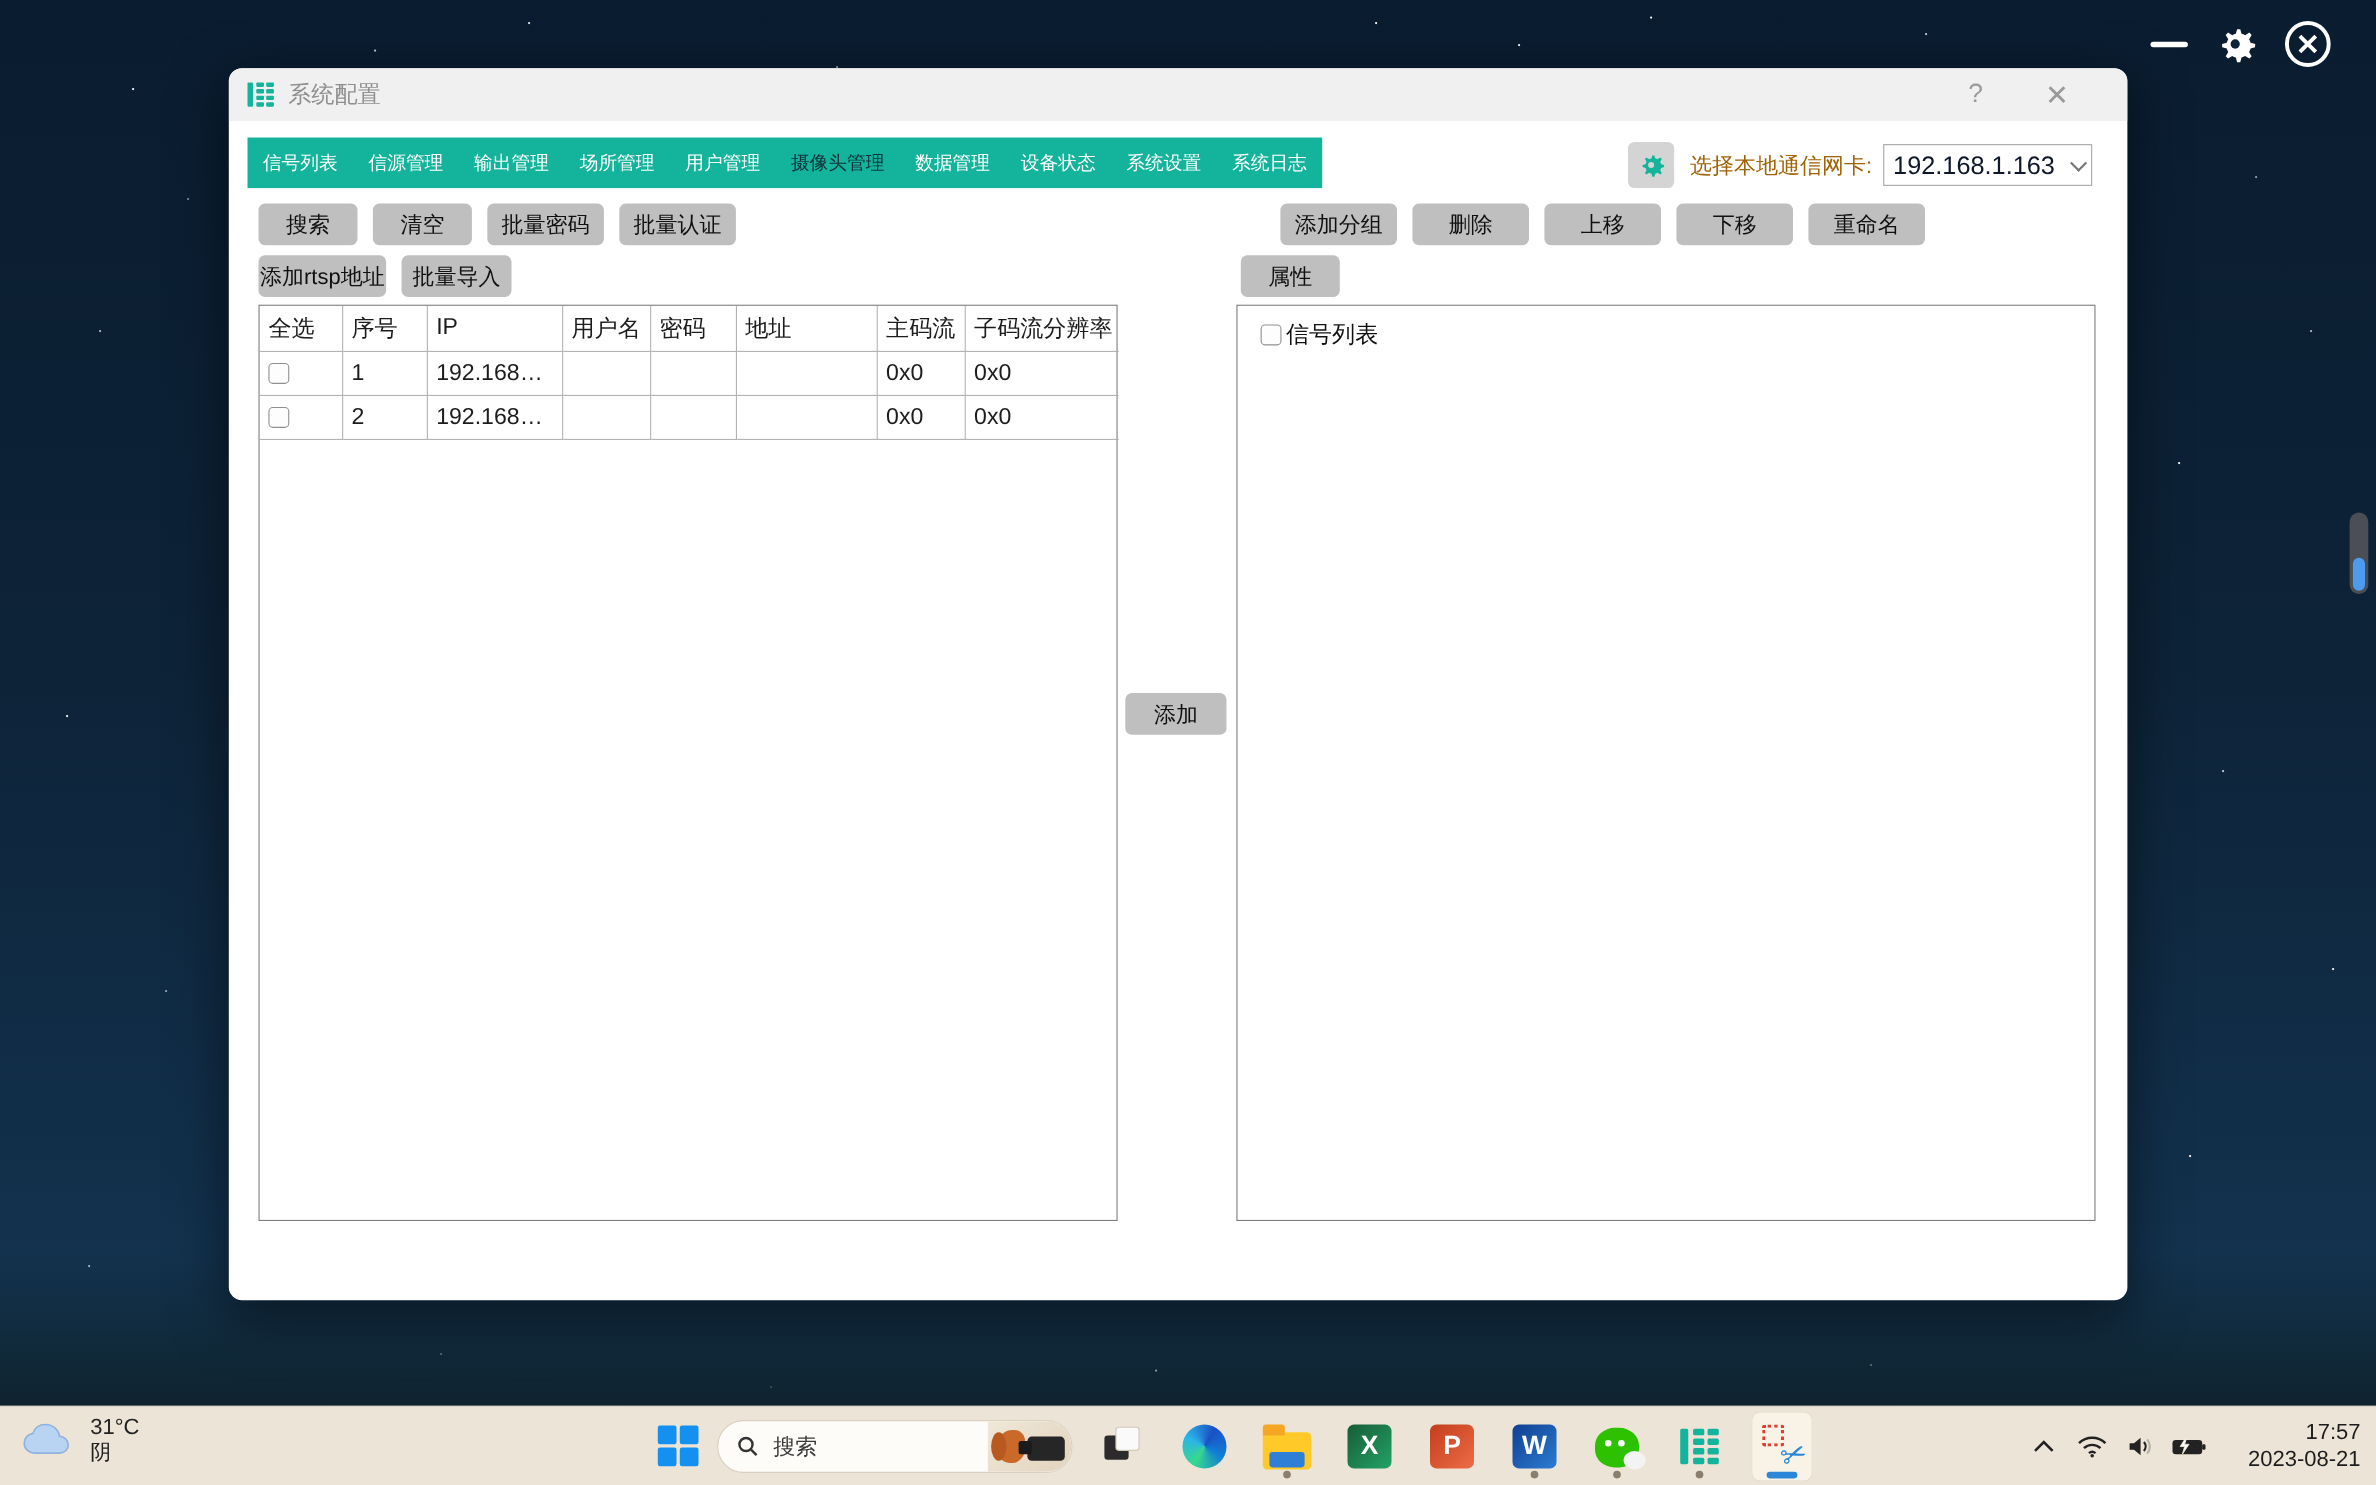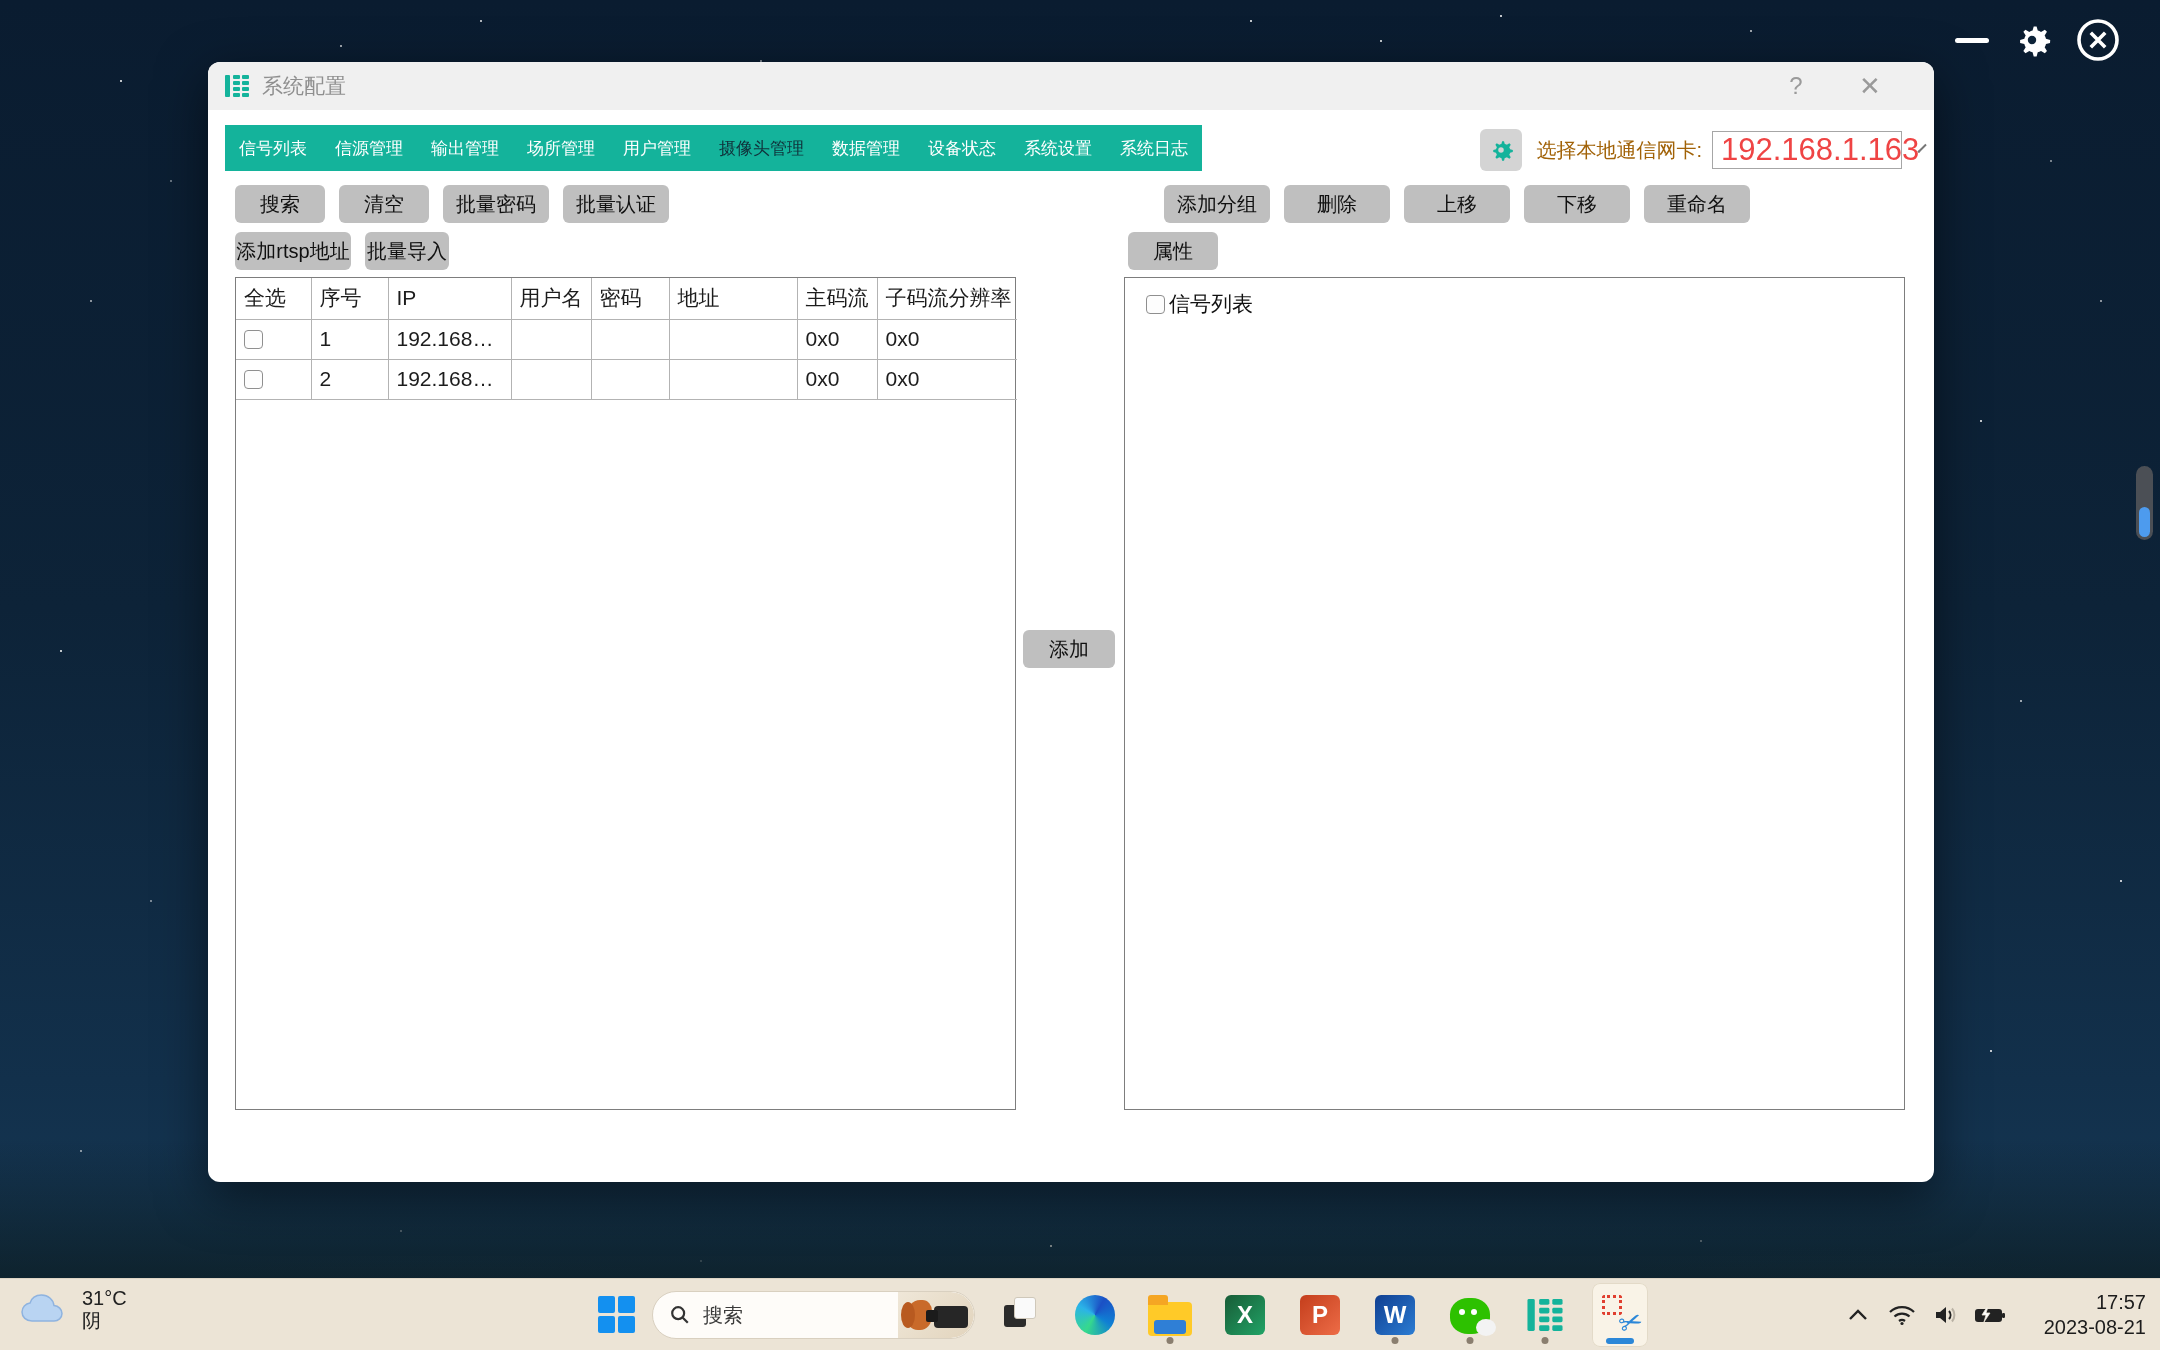--- a/index.html
+++ b/index.html
@@ -54,32 +54,32 @@
   .tab { display:flex; align-items:center; padding:0 14px; font-size:17px; color:#fff; cursor:pointer; }
   .tab.active { color:#10313a; }
 
   
   .nic { position:absolute; top:66px; right:32px; height:44px; display:flex; align-items:center; }
   .nic-gear { width:42px; height:42px; background:#d4d4d4; border-radius:6px; display:flex;
     align-items:center; justify-content:center; cursor:pointer; }
   .nic-label { margin:0 10px 0 14px; font-size:20px; color:#a16207; }
   .nic-select { width:190px; height:38px; border:1px solid #a6a6a6; background:#fff; display:flex;
     align-items:center; padding:0 8px; cursor:pointer; }
-  .nic-value { font-size:31px; color:#ef4444; flex:1; }
+  .nic-value { font-size:23px; color:#0f172a; flex:1; }
   .chev { width:11px; height:11px; border-right:2px solid #777; border-bottom:2px solid #777;
     transform:rotate(45deg) translateY(-3px); }
 
   
   .btn { background:#bfbfbf; border-radius:6px; display:inline-flex; align-items:center;
     justify-content:center; font-size:20px; color:#101010; cursor:pointer; height:38px; }
   .lt-row1 { position:absolute; left:27px; top:123px; display:flex; gap:14px; }
   .lt-row2 { position:absolute; left:27px; top:170px; display:flex; gap:14px; }
   .rt-row1 { position:absolute; left:956px; top:123px; display:flex; gap:14px; }
   .rt-row2 { position:absolute; left:920px; top:170px; }
-  .w90{width:90px;} .w106{width:106px;} .w116{width:116px;} .w100{width:84px;}
+  .w90{width:90px;} .w106{width:106px;} .w116{width:116px;} .w100{width:100px;}
 
   
   .panel { position:absolute; top:215px; height:833px; border:1px solid #7d7d7d; background:#fff; }
   .panel-left { left:27px; width:781px; }
   .panel-right { left:916px; width:781px; }
 
   table.cam { border-collapse:collapse; table-layout:fixed; width:781px; }
   table.cam th, table.cam td { border-right:1px solid #b3b3b3; border-bottom:1px solid #b3b3b3;
     font-weight:normal; text-align:left; padding:0 8px; overflow:hidden; white-space:nowrap; }
   table.cam th { height:41px; font-size:21px; color:#1c1c1c; }

